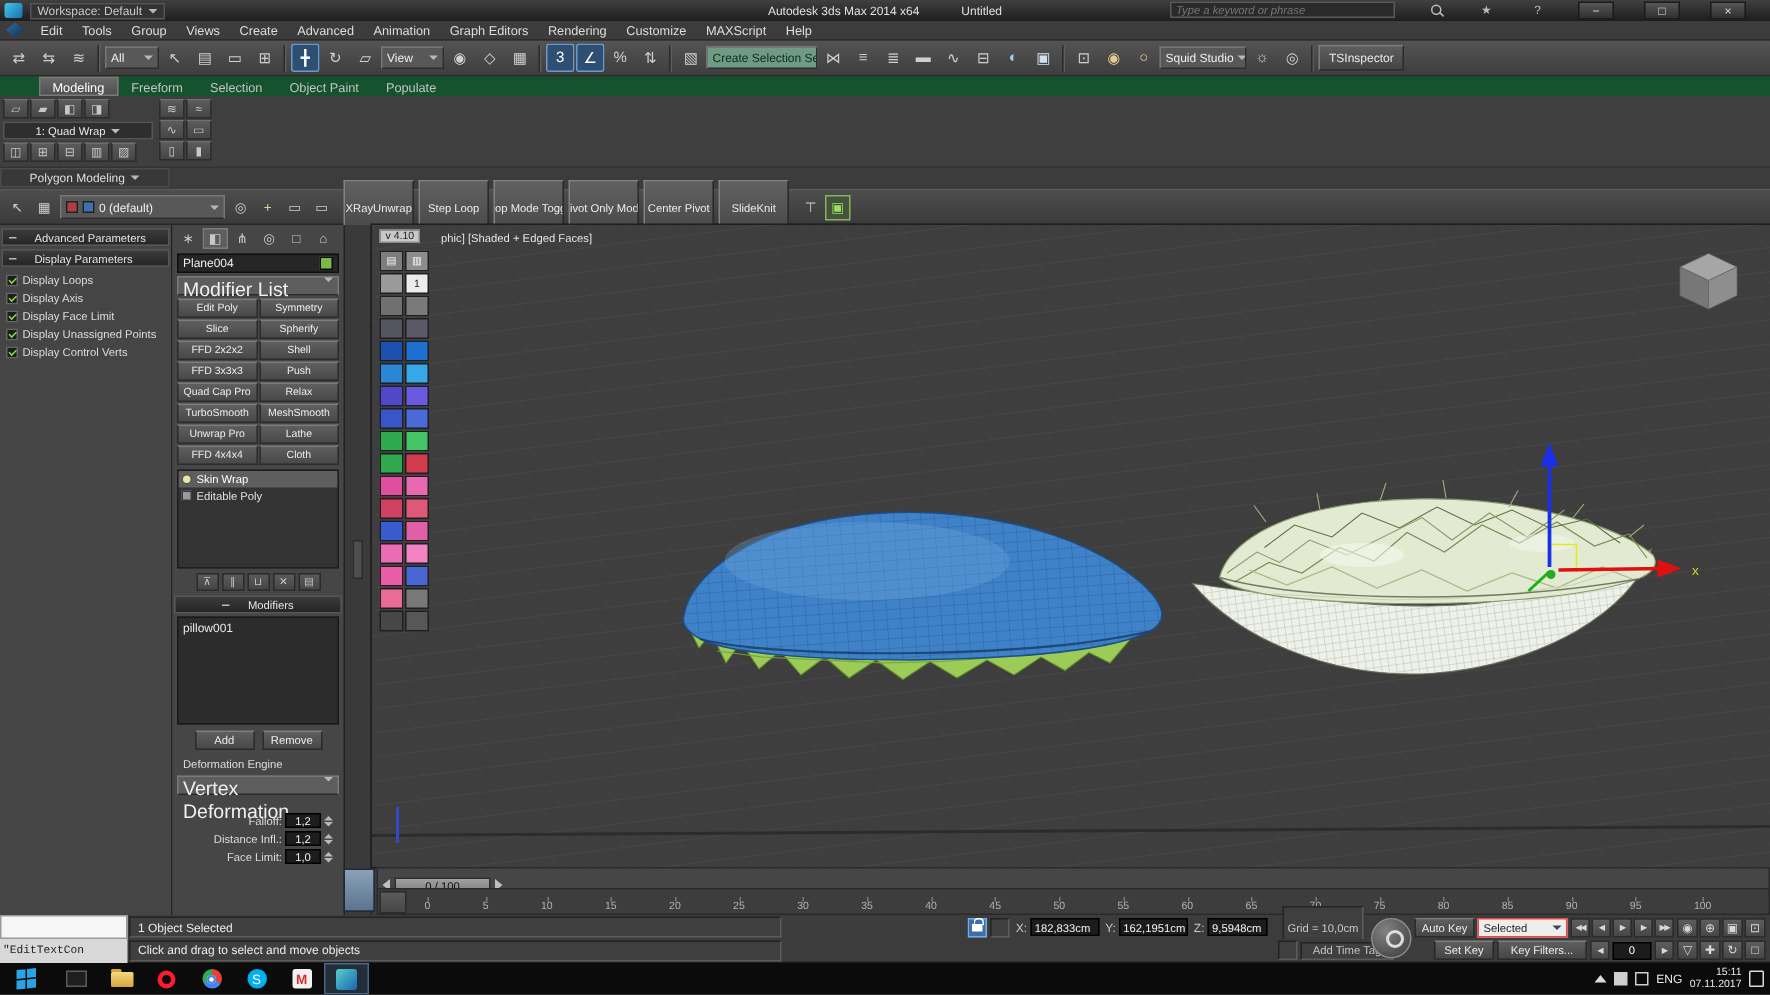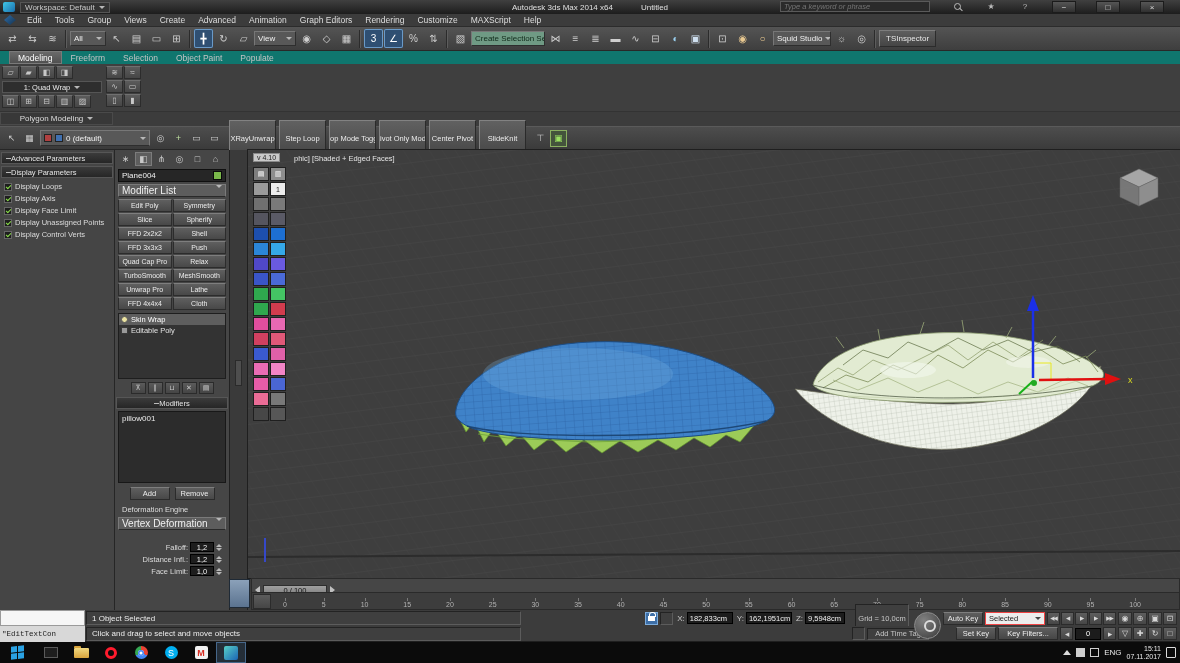--- a/index.html
+++ b/index.html
@@ -25,52 +25,52 @@
 
 #maintoolbar{position:absolute;top:27px;left:0;width:1180px;height:24px;background:linear-gradient(#545454,#3e3e3e);border-bottom:1px solid #282828;display:flex;align-items:center;padding:0 3px;gap:1px}
 .tgroup{display:flex;align-items:center;gap:1px}
 .ticon{width:19px;height:19px;display:flex;align-items:center;justify-content:center;font-size:10px;color:#cfcfcf;border-radius:2px}
 .ticon.active{background:#2f4f72;box-shadow:inset 0 0 0 1px #6a9ac8;color:#fff}
 .tsep{width:2px;height:18px;border-left:1px solid #2b2b2b;border-right:1px solid #5d5d5d;margin:0 2px}
 .dd{height:15px;background:#585858;border:1px solid #777;border-bottom-color:#2e2e2e;border-right-color:#2e2e2e;display:flex;align-items:center;justify-content:space-between;padding:0 3px;font-size:8px;color:#f0f0f0;gap:3px;overflow:hidden;white-space:nowrap}
 .dd.combo-green{background:#6f9a84;color:#102a1a}
 .tbtn-label{height:17px;padding:0 6px;background:linear-gradient(#5e5e5e,#454545);border:1px solid #2c2c2c;border-top-color:#7d7d7d;border-left-color:#7d7d7d;display:flex;align-items:center;font-size:8px;color:#e8e8e8}
 
-#ribbon-tabs{position:absolute;top:51px;left:0;width:1180px;height:13px;background:#0f766e;display:flex;align-items:stretch;padding-left:9px;font-size:8.5px}
+#ribbon-tabs{position:absolute;top:51px;left:0;width:1180px;height:13px;background:#14532d;display:flex;align-items:stretch;padding-left:26px;font-size:8.5px}
 .rtab{padding:0 9px;display:flex;align-items:center;color:#c4c4c4}
 .rtab.active{background:linear-gradient(#6c6c6c,#4e4e4e);color:#fff;box-shadow:inset 0 0 0 1px #7a7a7a}
 #ribbon-body{position:absolute;top:64px;left:0;width:1180px;height:48px;background:#3f3f3f;border-bottom:1px solid #333}
 .sw-btnrow{position:absolute;display:flex;gap:1px}
 .sw-btn{width:17px;height:13px;background:linear-gradient(#5b5b5b,#464646);border:1px solid #2c2c2c;border-top-color:#707070;display:flex;align-items:center;justify-content:center;font-size:8px;color:#c8c8c8}
 #skinwrap-bar{position:absolute;left:2px;top:17px;width:100px;height:12px;background:#2e2e2e;border:1px solid #555;display:flex;align-items:center;justify-content:center;font-size:7.5px;color:#e8e8e8;gap:4px}
 .sw-side{position:absolute;left:106px;top:2px;display:grid;grid-template-columns:17px 17px;gap:1px}
 #polymod-bar{position:absolute;top:112px;left:0;width:113px;height:13px;background:#383838;border:1px solid #4a4a4a;display:flex;align-items:center;justify-content:center;gap:4px;font-size:8px;color:#ddd;z-index:5}
 
 #toolbar2{position:absolute;top:126px;left:0;width:1180px;height:24px;background:linear-gradient(#4d4d4d,#3b3b3b);border-top:1px solid #5a5a5a;border-bottom:1px solid #262626;display:flex;align-items:center;gap:2px;padding:0 3px}
 .t2-ico{width:17px;height:17px;display:flex;align-items:center;justify-content:center;font-size:9px;color:#ccc}
 .t2-ico.active{background:#44543c;box-shadow:inset 0 0 0 1px #8ab060}
 #selset-dd{width:110px;height:16px;background:#585858;border:1px solid #777;border-bottom-color:#2e2e2e;display:flex;align-items:center;gap:3px;padding:0 3px;font-size:8px;color:#f0f0f0}
 #selset-dd .caret{margin-left:auto}
 .chip{width:8px;height:8px;border:1px solid #222;display:inline-block}
 .t2-btn{height:36px;width:47px;overflow:hidden;display:flex;align-items:center;justify-content:center;background:linear-gradient(#616161,#474747);border:1px solid #2a2a2a;border-top-color:#828282;border-left-color:#828282;font-size:7.5px;color:#ececec;white-space:nowrap}
 
 #leftpanel{position:absolute;left:0;top:150px;width:115px;height:460px;background:#454545;border-right:1px solid #262626}
-.rollout-h{height:12px;margin:2px 1px 1px;background:linear-gradient(#3b3b3b,#262626);border:1px solid #565656;display:flex;align-items:center;padding:0 4px;font-size:7.5px;color:#e4e4e4;gap:0}
+.rollout-h{height:12px;margin:2px 1px 1px;background:linear-gradient(#3b3b3b,#262626);border:1px solid #565656;display:flex;align-items:center;padding:0 4px;font-size:7.5px;color:#e4e4e4;gap:12px}
 .roll-min{width:5px;height:1px;background:#bbb;display:inline-block}
 .chk-row{display:flex;align-items:center;gap:3px;padding:3px 2px 0 4px;font-size:7.5px;color:#dcdcdc}
 .chk{width:8px;height:8px;background:#1e1e1e;border:1px solid #666;position:relative;flex:none}
 .chk.on::after{content:"";position:absolute;left:1px;top:1px;width:4px;height:2px;border-left:1px solid #8ae04a;border-bottom:1px solid #8ae04a;transform:rotate(-45deg)}
 
 #cmdpanel{position:absolute;left:115px;top:150px;width:115px;height:460px;background:#464646;border-right:1px solid #222;font-size:7.5px}
 #cp-tabs{display:flex;gap:1px;padding:2px 2px 1px}
 .cp-tab{width:17px;height:14px;display:flex;align-items:center;justify-content:center;color:#c8c8c8;font-size:9px}
 .cp-tab.active{background:#5e5e5e;box-shadow:inset 0 0 0 1px #7c7c7c}
 #obj-name{margin:2px 3px;height:13px;background:#262626;border:1px solid #101010;color:#efefef;display:flex;align-items:center;justify-content:space-between;padding:0 3px;font-size:8px}
 .swatch{width:9px;height:9px;background:#7ab84a;border:1px solid #0a0a0a}
-.ddg{margin:2px 3px;height:13px;background:#5d5d5d;border:1px solid #7a7a7a;border-bottom-color:#2a2a2a;display:flex;align-items:flex-start;justify-content:space-between;padding:0 3px;color:#f0f0f0;font-size:10px}
+.ddg{margin:2px 3px;height:13px;background:#5d5d5d;border:1px solid #7a7a7a;border-bottom-color:#2a2a2a;display:flex;align-items:flex-start;justify-content:space-between;padding:0 3px;color:#f0f0f0;font-size:13px}
 #mod-grid{display:grid;grid-template-columns:1fr 1fr;gap:1px;margin:2px 3px}
 .mod-btn{height:13px;background:linear-gradient(#5f5f5f,#484848);border:1px solid #2c2c2c;border-top-color:#7e7e7e;display:flex;align-items:center;justify-content:center;font-size:7px;color:#ececec;overflow:hidden;white-space:nowrap}
 #stack-box{margin:3px 3px 0;height:66px;background:#333;border:1px solid #1e1e1e;overflow:hidden}
 .stack-row{height:11px;display:flex;align-items:center;gap:3px;padding:0 2px;color:#e0e0e0;font-size:7.5px}
 .stack-row.selected{background:#5e5e5e;color:#fff}
 .bulb{width:7px;height:7px;border-radius:50%;background:#ece4a2;border:1px solid #555;flex:none}
 .stack-ico{width:7px;height:7px;background:#9a9a9a;border:1px solid #3a3a3a;flex:none}
 #stack-tools{display:flex;gap:2px;justify-content:center;padding:3px 0 1px}
 .st-ico{width:15px;height:12px;background:linear-gradient(#5b5b5b,#454545);border:1px solid #2b2b2b;display:flex;align-items:center;justify-content:center;color:#c8c8c8;font-size:7px}
 .roll-c{justify-content:center}

